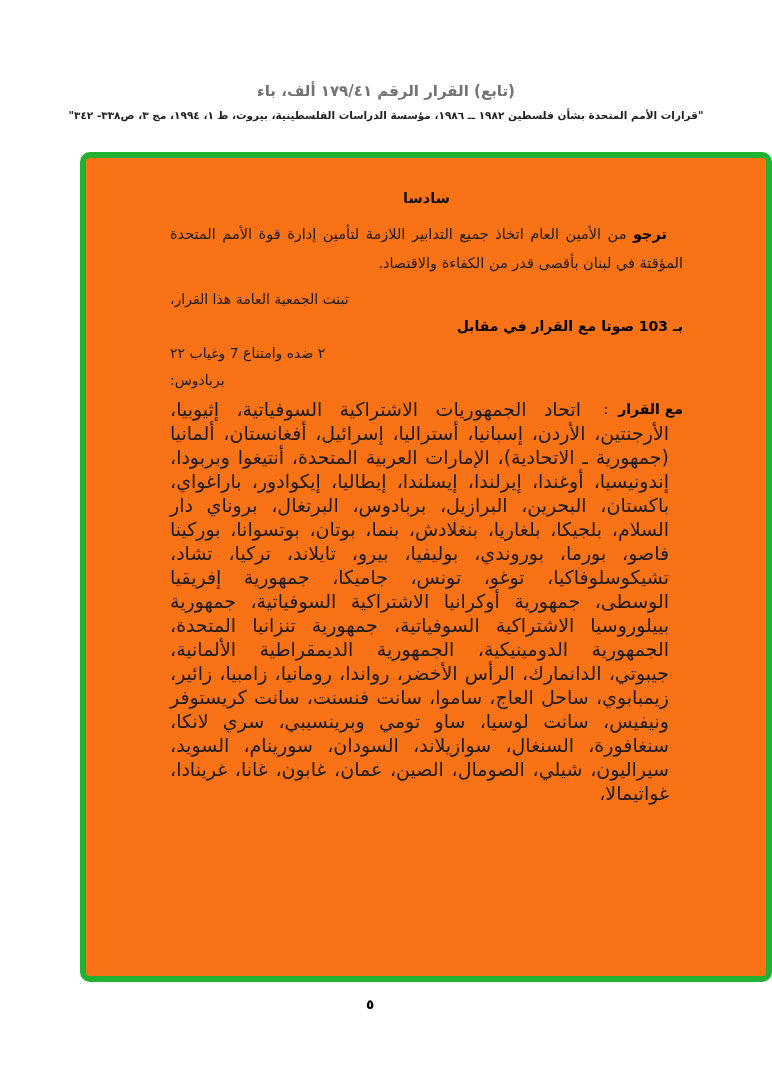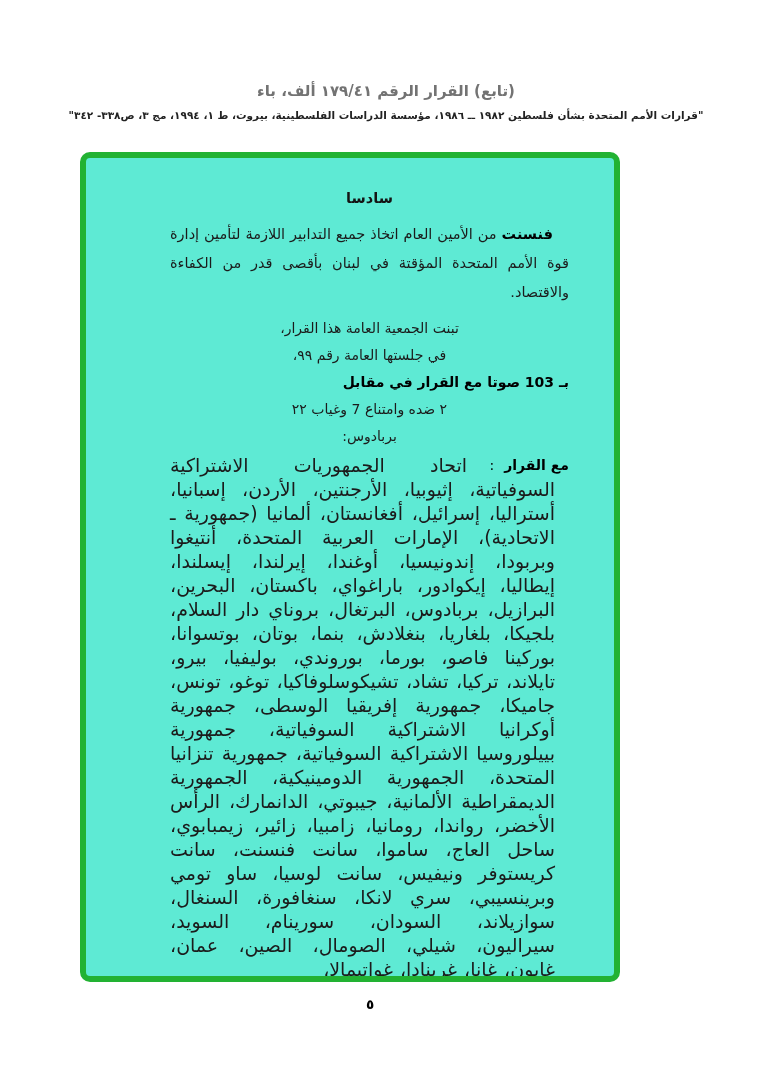--- a/index.html
+++ b/index.html
@@ -29,25 +29,25 @@
     position: absolute;
     top: 109px; left: 45px; right: 45px;
     text-align: center;
     font-size: 10.5px;
     font-weight: bold;
     color: #222;
   }
   .highlight-box {
     position: absolute;
     left: 80px; top: 152px;
-    width: 540px; height: 830px;
+    width: 692px; height: 830px;
     border: 6px solid #22b233;
     border-radius: 10px;
-    background: #5eead4;
-    padding: 28px 45px 20px 84px; 
+    background: #f97316;
+    padding: 28px 83px 20px 84px; 
     overflow: hidden;
   }
   .section-heading {
     text-align: center;
     font-weight: bold;
     font-size: 14.5px;
     color: #141414;
     margin-top: 4px;
     margin-bottom: 14px;
     letter-spacing: 1px;
@@ -58,21 +58,21 @@
     text-align: justify;
     text-align-last: right;
     text-indent: 16px;
     color: #1b1b1b;
     margin-bottom: 8px;
   }
   .body-par b { color: #000; }
   .adopt-line {
     font-size: 14px;
     line-height: 27px;
-    text-align: center;
+    text-align: left;
     color: #1b1b1b;
   }
   .tally-bold {
     font-size: 14px;
     line-height: 27px;
     text-align: right;
     font-weight: bold;
     color: #000;
   }
   .vote-row {
@@ -115,25 +115,24 @@
 <div class="page">
 
   <div class="doc-title">(تابع) القرار الرقم ١٧٩/٤١ ألف، باء</div>
 
   <div class="doc-source">"قرارات الأمم المتحدة بشأن فلسطين ١٩٨٢ ــ ١٩٨٦، مؤسسة الدراسات الفلسطينية، بيروت، ط ١، ١٩٩٤، مج ٣، ص٣٣٨- ٣٤٢"</div>
 
   <div class="highlight-box">
 
     <div class="section-heading">سادسا</div>
 
-    <p class="body-par"><b>فنسنت</b><span> من الأمين العام اتخاذ جميع التدابير اللازمة لتأمين إدارة قوة الأمم المتحدة المؤقتة في لبنان بأقصى قدر من الكفاءة والاقتصاد.</span></p>
+    <p class="body-par"><b>ترجو</b><span> من الأمين العام اتخاذ جميع التدابير اللازمة لتأمين إدارة قوة الأمم المتحدة المؤقتة في لبنان بأقصى قدر من الكفاءة والاقتصاد.</span></p>
 
     <p class="adopt-line">تبنت الجمعية العامة هذا القرار،</p>
 
-    <p class="adopt-line">في جلستها العامة رقم ٩٩،</p>
 
     <p class="tally-bold">بـ 103 صوتا مع القرار في مقابل</p>
 
     <p class="adopt-line">٢ ضده وامتناع 7 وغياب ٢٢</p>
 
     <p class="adopt-line">بربادوس:</p>
 
     <div class="vote-row">
       <span class="vote-label"><span class="lbl">مع القرار</span><span class="sep">:</span></span>
       <p class="countries">اتحاد الجمهوريات الاشتراكية السوفياتية، إثيوبيا، الأرجنتين، الأردن، إسبانيا، أستراليا، إسرائيل، أفغانستان، ألمانيا (جمهورية ـ الاتحادية)، الإمارات العربية المتحدة، أنتيغوا وبربودا، إندونيسيا، أوغندا، إيرلندا، إيسلندا، إيطاليا، إيكوادور، باراغواي، باكستان، البحرين، البرازيل، بربادوس، البرتغال، بروناي دار السلام، بلجيكا، بلغاريا، بنغلادش، بنما، بوتان، بوتسوانا، بوركينا فاصو، بورما، بوروندي، بوليفيا، بيرو، تايلاند، تركيا، تشاد، تشيكوسلوفاكيا، توغو، تونس، جاميكا، جمهورية إفريقيا الوسطى، جمهورية أوكرانيا الاشتراكية السوفياتية، جمهورية بييلوروسيا الاشتراكية السوفياتية، جمهورية تنزانيا المتحدة، الجمهورية الدومينيكية، الجمهورية الديمقراطية الألمانية، جيبوتي، الدانمارك، الرأس الأخضر، رواندا، رومانيا، زامبيا، زائير، زيمبابوي، ساحل العاج، ساموا، سانت فنسنت، سانت كريستوفر ونيفيس، سانت لوسيا، ساو تومي وبرينسيبي، سري لانكا، سنغافورة، السنغال، سوازيلاند، السودان، سورينام، السويد، سيراليون، شيلي، الصومال، الصين، عمان، غابون، غانا، غرينادا، غواتيمالا،</p>

